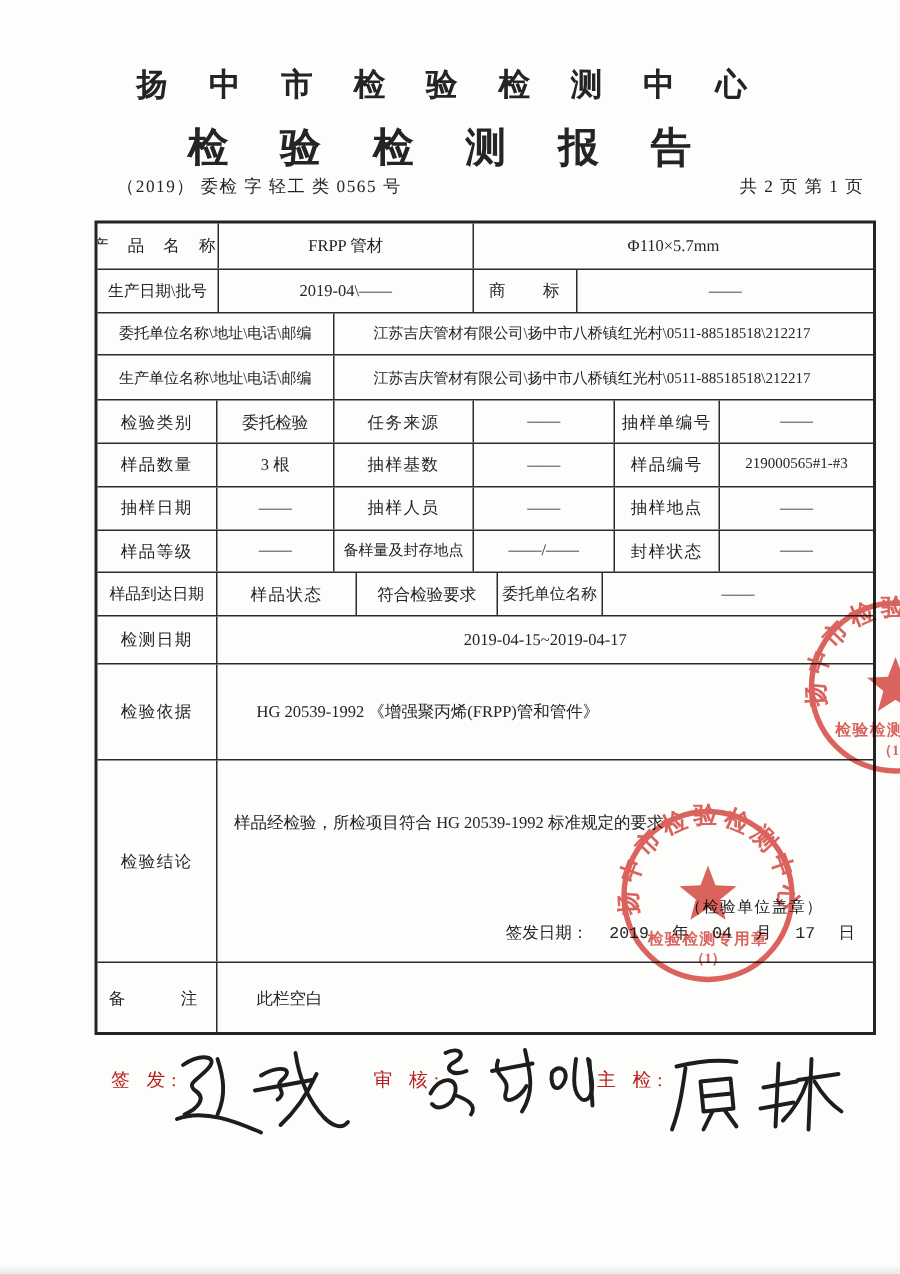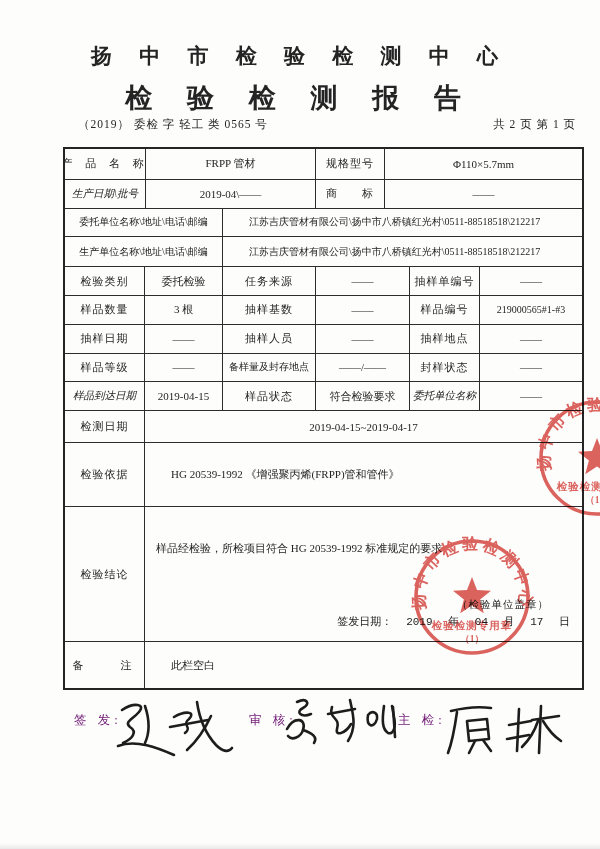--- a/index.html
+++ b/index.html
@@ -23,32 +23,32 @@
   .tbl { position:absolute; top:147px; left:63px; width:521px; height:543px;
     border:2px solid #242424; display:flex; flex-direction:column; }
   .tr { display:flex; border-top:1.3px solid #2c2c2c; }
   .tr:first-child { border-top:none; }
   .td { border-left:1.3px solid #2c2c2c; display:flex; align-items:center;
     justify-content:center; font-size:11px; overflow:hidden; white-space:nowrap; text-align:center; }
   .td:first-child { border-left:none; }
   .td.last { flex:1; }
   .lab { letter-spacing:1px; }
   .lab.wide { letter-spacing:5px; }
-  .lab.tight { letter-spacing:0; font-size:10.5px;font-style:italic; }
+  .lab.tight { letter-spacing:0; font-size:10.5px; }
   .left { justify-content:flex-start; padding-left:26px; text-align:left; }
   .small { font-size:10px; letter-spacing:0; }
 
   .concl-cell { position:relative; align-items:flex-start; justify-content:flex-start;
     white-space:normal; }
   .concl-text { position:absolute; top:34px; left:11px; right:8px; text-align:left; font-size:11px; }
   .seal-note { position:absolute; top:91px; left:312px; font-size:10.5px; letter-spacing:1px; }
   .issue-date { position:absolute; top:107px; right:12px; font-size:11px; }
   .issue-date .d-val { margin-left:14px; word-spacing:9px;font-family:Liberation Mono, monospace; }
 
-  .sig-label { position:absolute; font-size:12.5px; letter-spacing:4px; color:#701a75; }
+  .sig-label { position:absolute; font-size:12.5px; letter-spacing:4px; color:#b91c1c; }
   .sig-svg { position:absolute; }
   .sig-svg path { stroke:#1d1d1d; stroke-width:2.6; fill:none;
     stroke-linecap:round; stroke-linejoin:round; }
 
   .stamp { position:absolute; opacity:0.82; mix-blend-mode:multiply; }
   .stamp circle { fill:none; stroke:#d5413c; stroke-width:3.6; }
   .stamp .ring { fill:#d5413c; font-size:16px; font-weight:bold; letter-spacing:3.5px;
     font-family:"Liberation Serif","DejaVu Serif",serif; }
   .stamp .sub { fill:#d5413c; font-size:10.5px; font-weight:bold; letter-spacing:1px;
     text-anchor:middle; }
@@ -65,21 +65,20 @@
   <div class="doc-line">
     <span>（2019）  委检 字 轻工 类 0565 号</span>
     <span>共 2 页 第 1 页</span>
   </div>
 
   <div class="tbl">
 
     <div class="tr" style="height:30px">
       <div class="td lab wide" style="width:80px">产 品 名 称</div>
       <div class="td" style="width:170px">FRPP 管材</div>
-      <div class="td lab" style="width:69px">规格型号</div>
       <div class="td last">Φ110×5.7mm</div>
     </div>
 
     <div class="tr" style="height:29px">
       <div class="td lab tight" style="width:80px">生产日期\批号</div>
       <div class="td" style="width:170px">2019-04\——</div>
       <div class="td lab" style="width:69px">商　　标</div>
       <div class="td last">——</div>
     </div>
 
@@ -124,21 +123,20 @@
       <div class="td lab" style="width:79px">样品等级</div>
       <div class="td" style="width:78px">——</div>
       <div class="td small" style="width:93px">备样量及封存地点</div>
       <div class="td" style="width:94px">——/——</div>
       <div class="td lab" style="width:70px">封样状态</div>
       <div class="td last">——</div>
     </div>
 
     <div class="tr" style="height:29px">
       <div class="td lab tight" style="width:79px">样品到达日期</div>
-      <div class="td" style="width:78px">2019-04-15</div>
       <div class="td lab" style="width:93px">样品状态</div>
       <div class="td" style="width:94px">符合检验要求</div>
       <div class="td lab tight" style="width:70px">委托单位名称</div>
       <div class="td last">——</div>
     </div>
 
     <div class="tr" style="height:32px">
       <div class="td lab" style="width:79px">检测日期</div>
       <div class="td last">2019-04-15~2019-04-17</div>
     </div>

